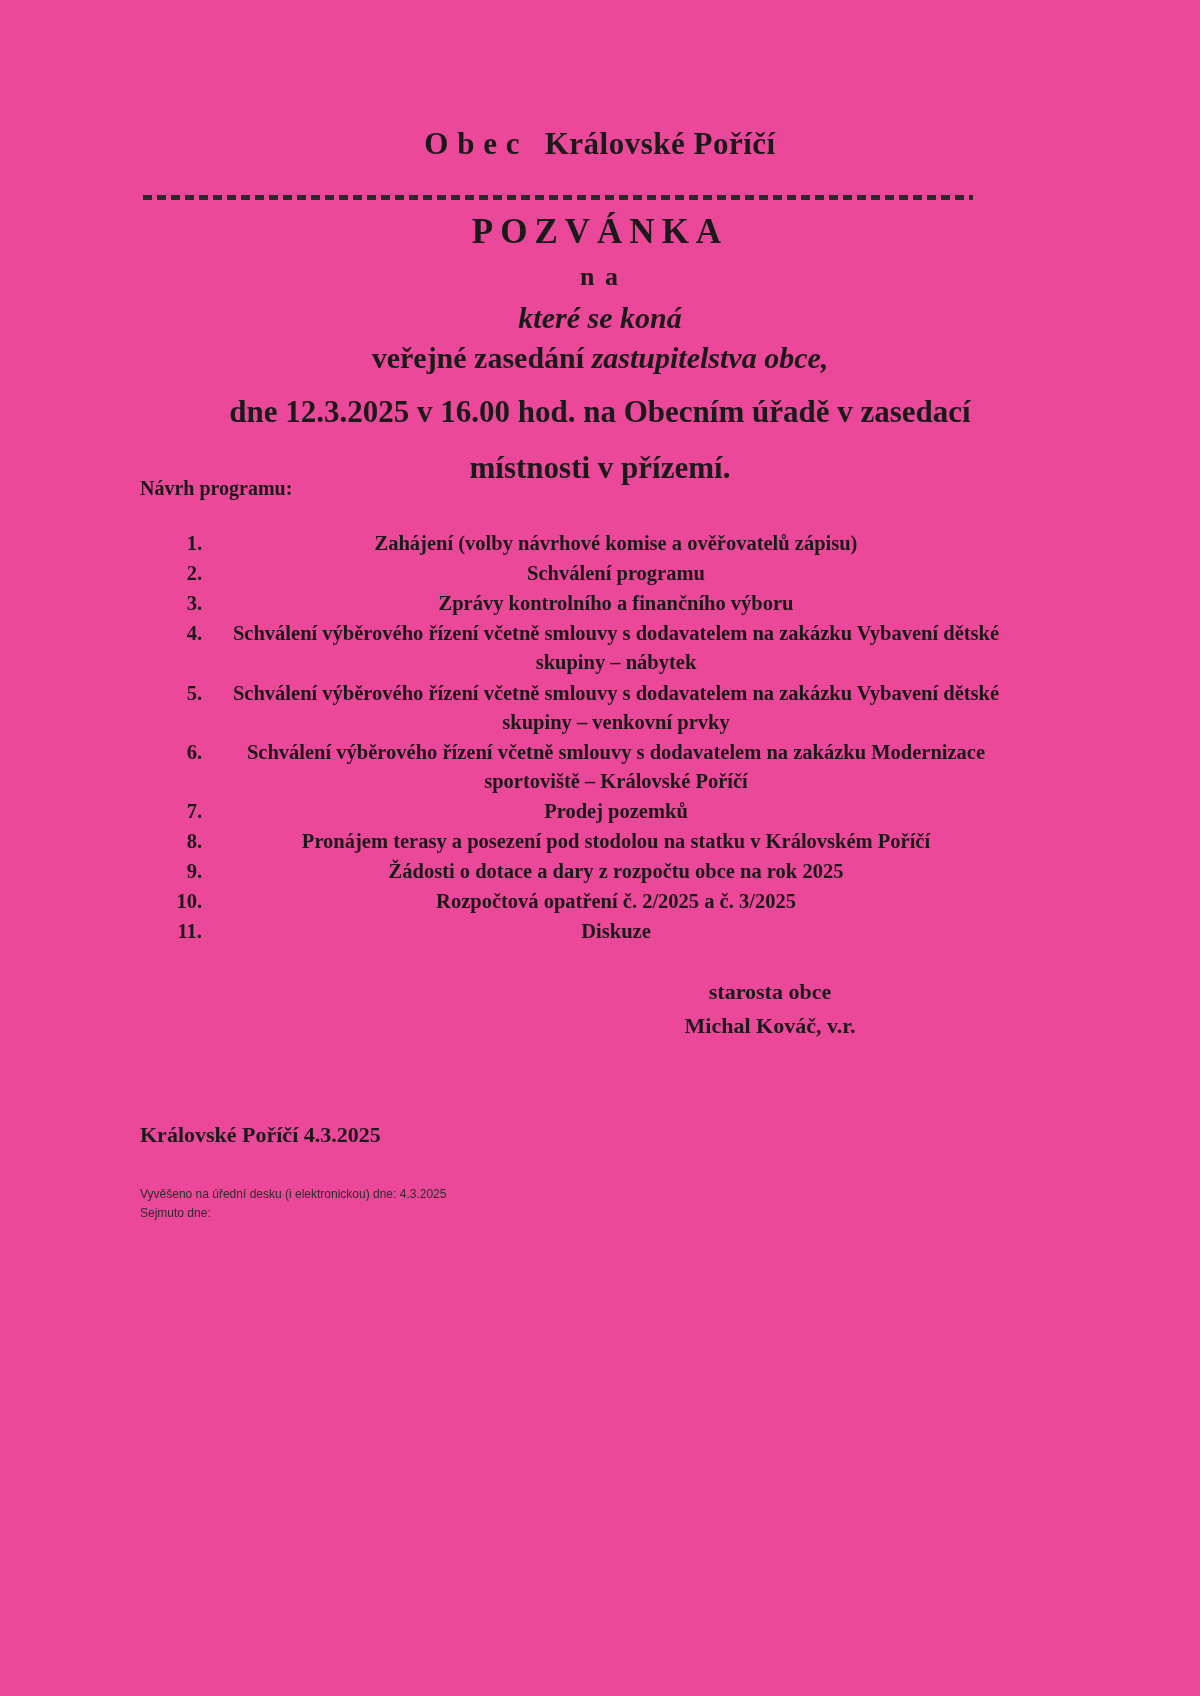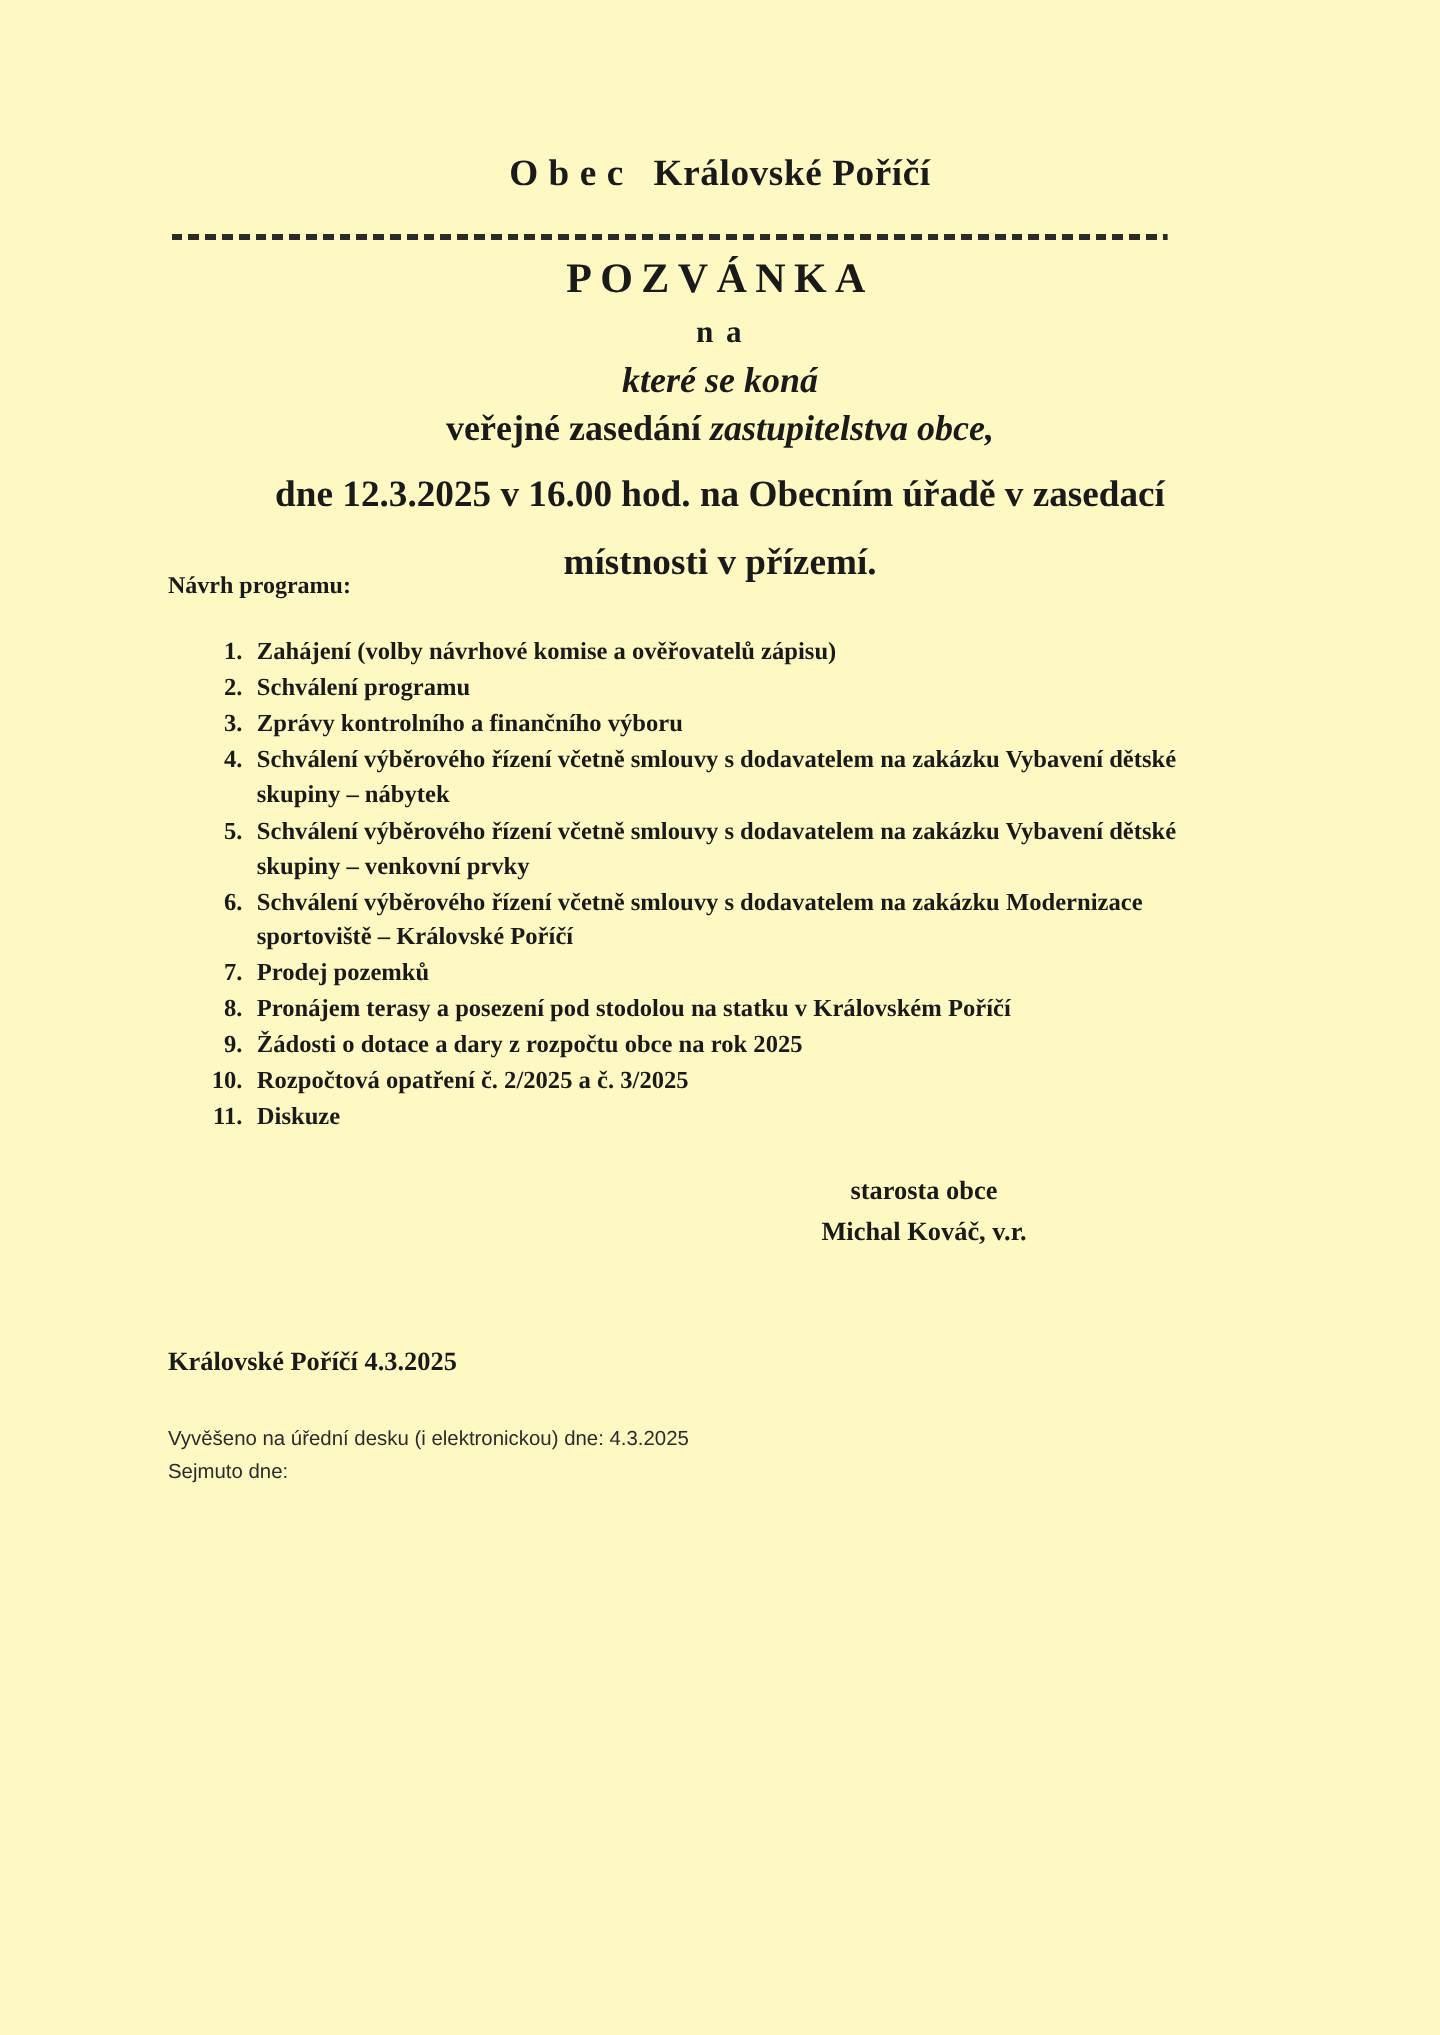--- a/index.html
+++ b/index.html
@@ -6,21 +6,21 @@
   html, body {
     margin: 0;
     padding: 0;
     background: #ffffff;
   }
   .page {
     position: relative;
     width: 1200px;
     height: 1696px;
     margin: 0 auto;
-    background: #fef9c3;
+    background: #ec4899;
     color: #1a1a1a;
     font-family: "Liberation Serif", "DejaVu Serif", serif;
     overflow: hidden;
   }
 
   
   .municipality {
     position: absolute;
     top: 126px;
     left: 0;
@@ -108,20 +108,21 @@
     margin-bottom: 1px;
   }
   .program-list .num {
     flex: 0 0 46px;
     text-align: right;
     padding-right: 12px;
     box-sizing: border-box;
   }
   .program-list .txt {
     flex: 1 1 auto;
+    text-align: center;
   }
 
   
   .signature {
     position: absolute;
     top: 975px;
     left: 560px;
     width: 420px;
     text-align: center;
     font-size: 22px;
@@ -137,21 +138,21 @@
     font-size: 22px;
     font-weight: bold;
   }
 
   
   .posting {
     position: absolute;
     top: 1185px;
     left: 140px;
     font-family: "Liberation Sans", "DejaVu Sans", sans-serif;
-    font-size: 17px;
+    font-size: 12px;
     line-height: 1.62;
     color: #2b2b2b;
   }
 </style>
 </head>
 <body>
 
 <div class="page">
 
   <div class="municipality">O b e c   Královské Poříčí</div>

